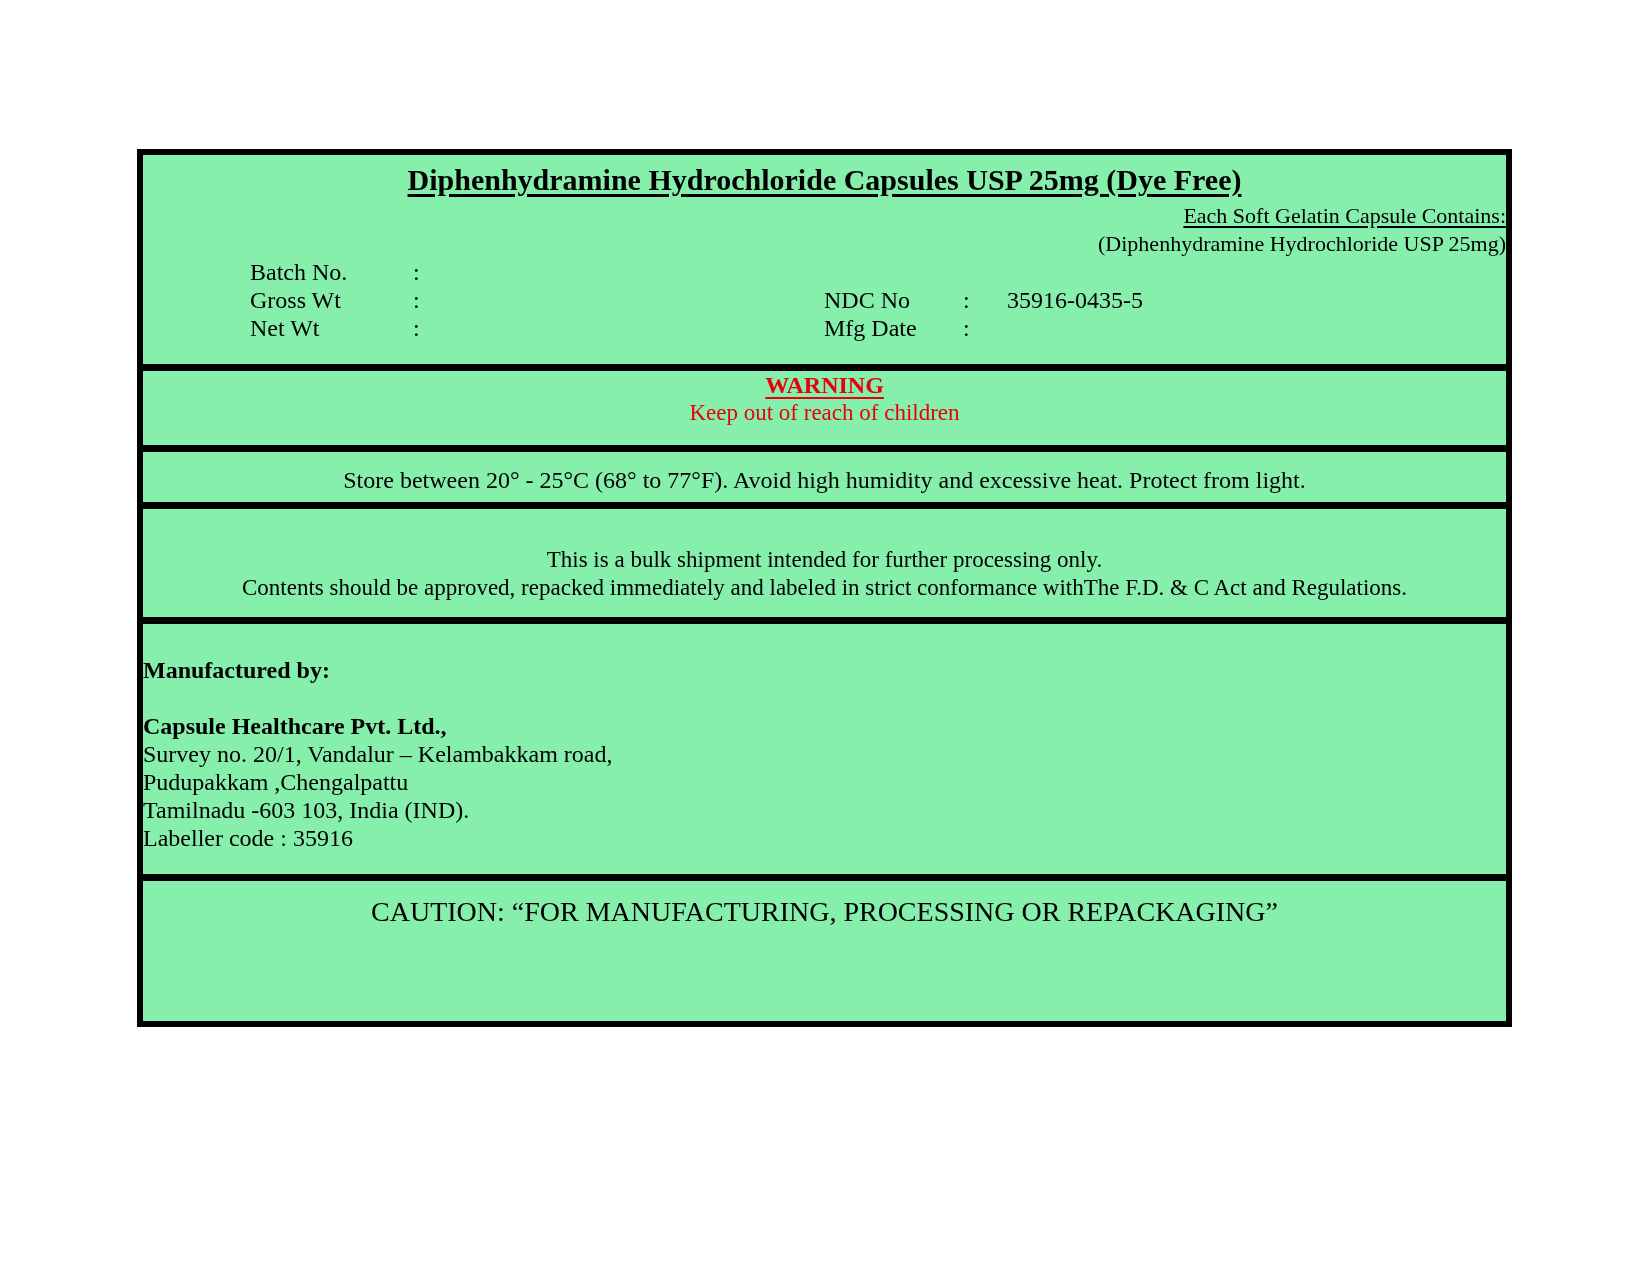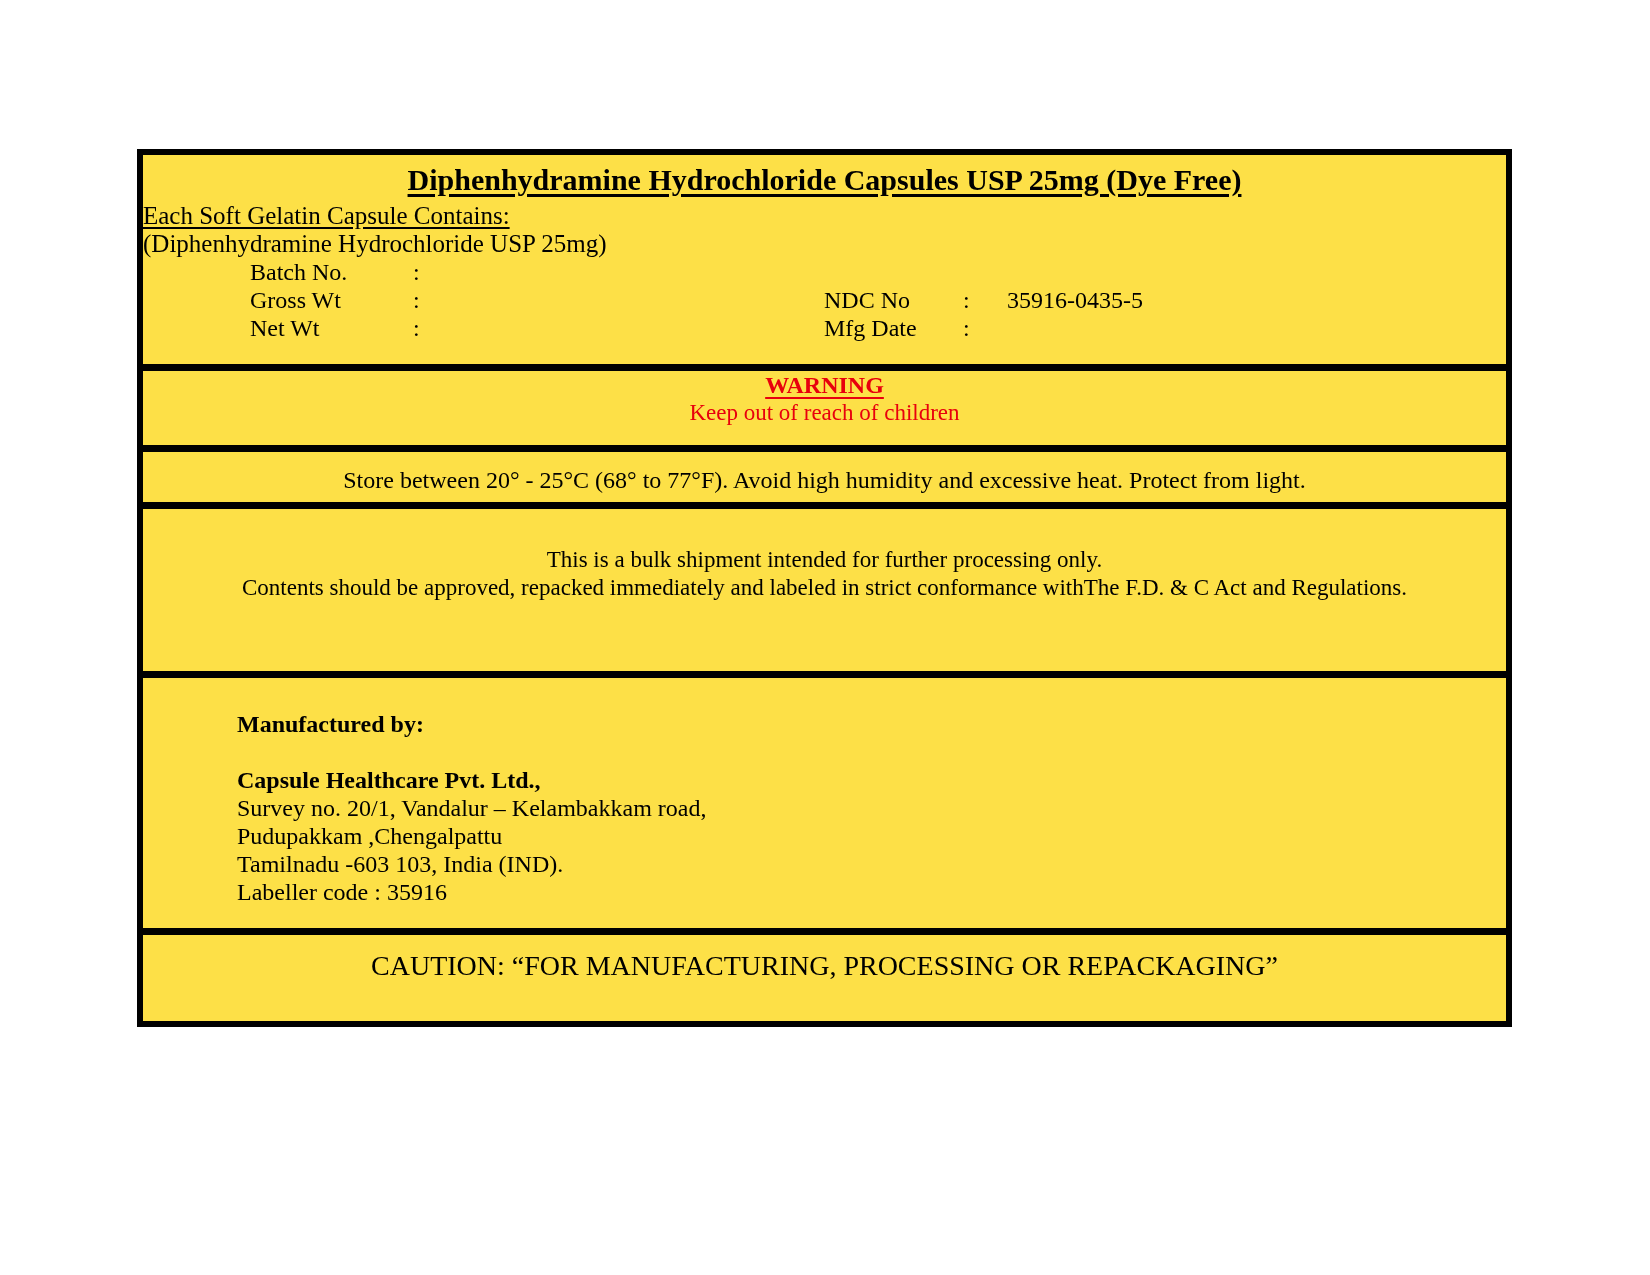--- a/index.html
+++ b/index.html
@@ -8,39 +8,39 @@
     width: 1650px; height: 1275px;
     position: relative;
     font-family: "Liberation Serif", "DejaVu Serif", serif;
     color: #000000;
   }
   .label-box {
     position: absolute;
     left: 137px; top: 149px;
     width: 1375px; height: 878px;
     border: 6px solid #000000;
-    background: #fde047;
+    background: #86efac;
   }
   .section { position: relative; width: 100%; overflow: hidden; }
   .divider-bottom { border-bottom: 7px solid #000000; }
 
   
   .sec-header { height: 216px; }
   .title-line {
     margin-top: 3px;
     height: 44px; line-height: 44px;
     text-align: center;
     font-size: 30px; font-weight: bold;
     text-decoration: underline;
     text-decoration-thickness: 3px;
     text-underline-offset: 4px;
   }
   .subtitle-line {
     height: 28px; line-height: 28px;
-    text-align: left; font-size: 25px;
+    text-align: right; font-size: 22px;
   }
   .u { text-decoration: underline; text-underline-offset: 3px; }
   .fields { position: relative; font-size: 24px; }
   .frow { position: relative; height: 28px; line-height: 28px; }
   .fleft { position: absolute; left: 107px; top: 0; }
   .flabel { display: inline-block; width: 163px; }
   .fright { position: absolute; left: 681px; top: 0; }
   .rlabel { display: inline-block; width: 139px; }
   .rcolon { display: inline-block; width: 44px; }
 
@@ -53,25 +53,25 @@
     text-decoration: underline;
     text-decoration-thickness: 2px;
     text-underline-offset: 4px;
   }
   .warn-text { height: 28px; line-height: 28px; font-size: 23px; color: #e8000d; }
 
   
   .sec-storage { height: 57px; padding-top: 14px; text-align: center; font-size: 24px; line-height: 28px; }
 
   
-  .sec-bulk { height: 169px; padding-top: 37px; text-align: center; font-size: 23px; }
+  .sec-bulk { height: 115px; padding-top: 37px; text-align: center; font-size: 23px; }
   .bulk-line { height: 28px; line-height: 28px; }
 
   
-  .sec-mfg { height: 257px; padding-top: 32px; padding-left: 94px; font-size: 24px; }
+  .sec-mfg { height: 257px; padding-top: 32px; font-size: 24px; }
   .mfg-line { height: 28px; line-height: 28px; white-space: pre; }
   .bold { font-weight: bold; }
   .blank-line { height: 28px; }
   .lic-label { display: inline-block; width: 145px; }
 
   
   .sec-caution { height: 83px; padding-top: 17px; text-align: center; font-size: 28px; line-height: 28px; }
 </style>
 </head>
 <body>

